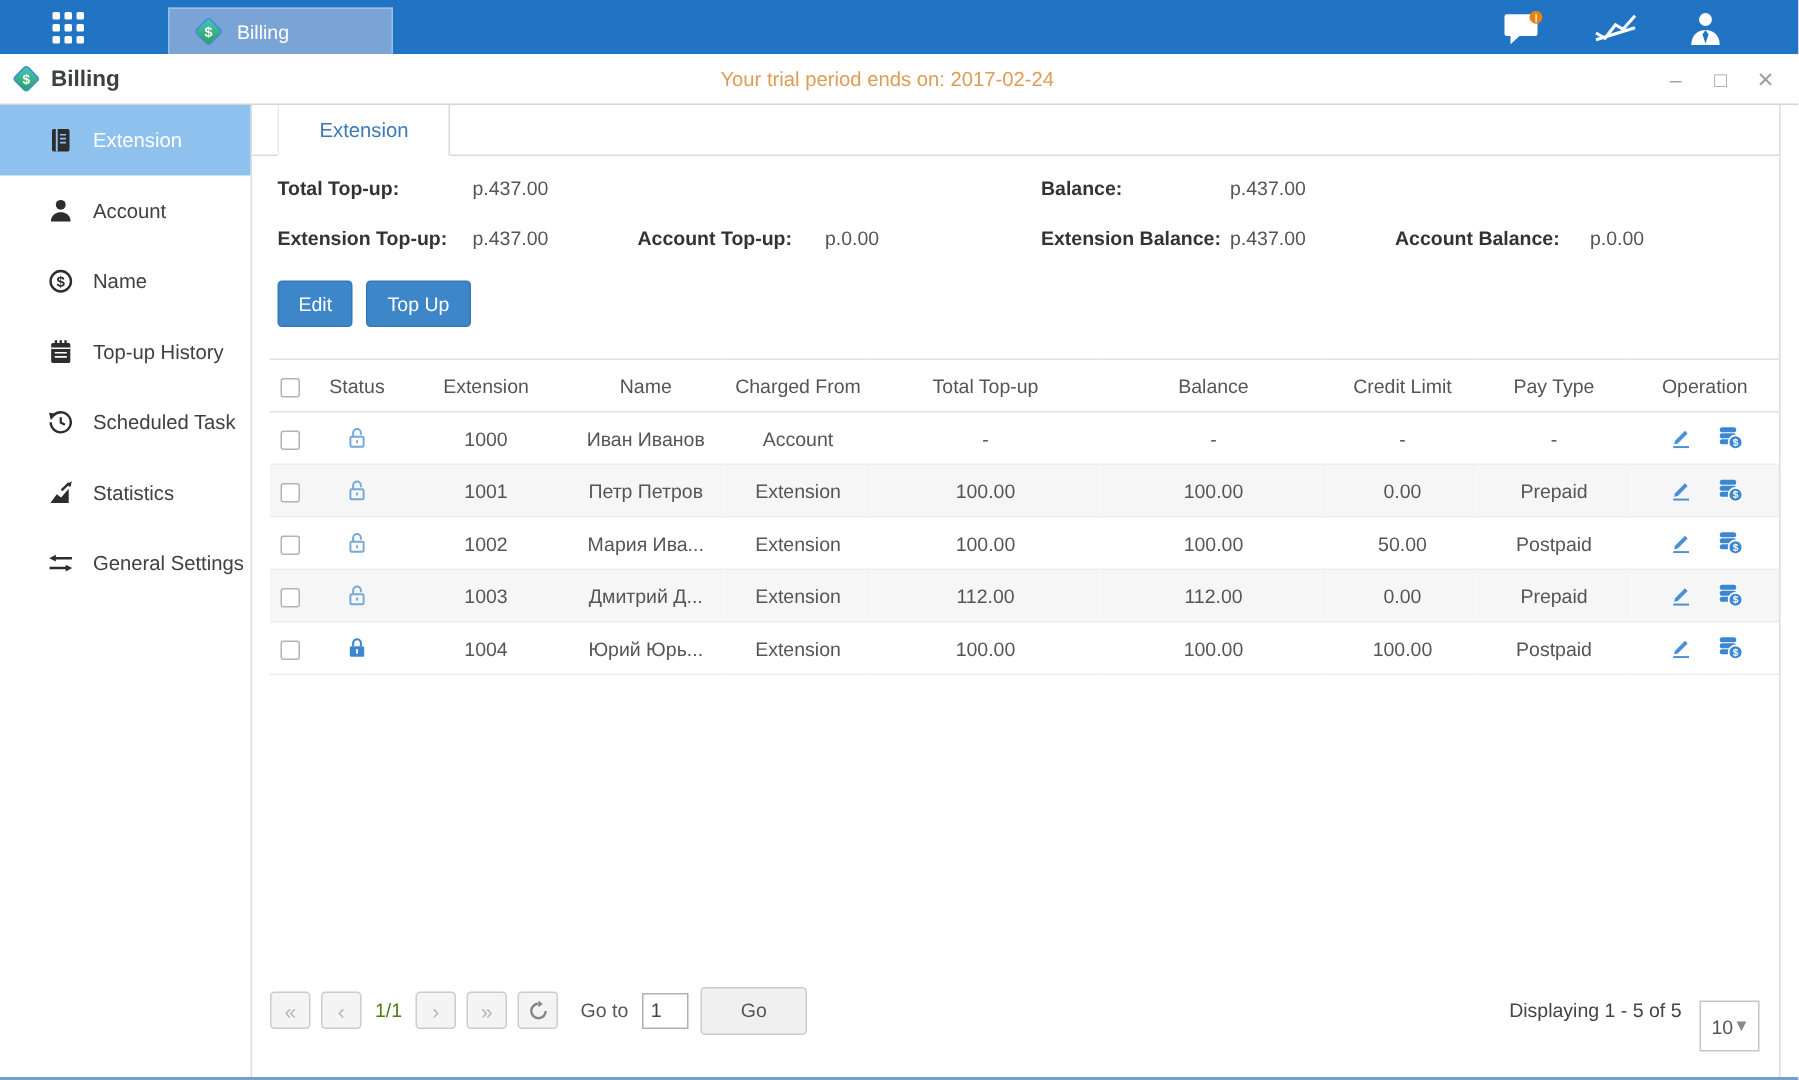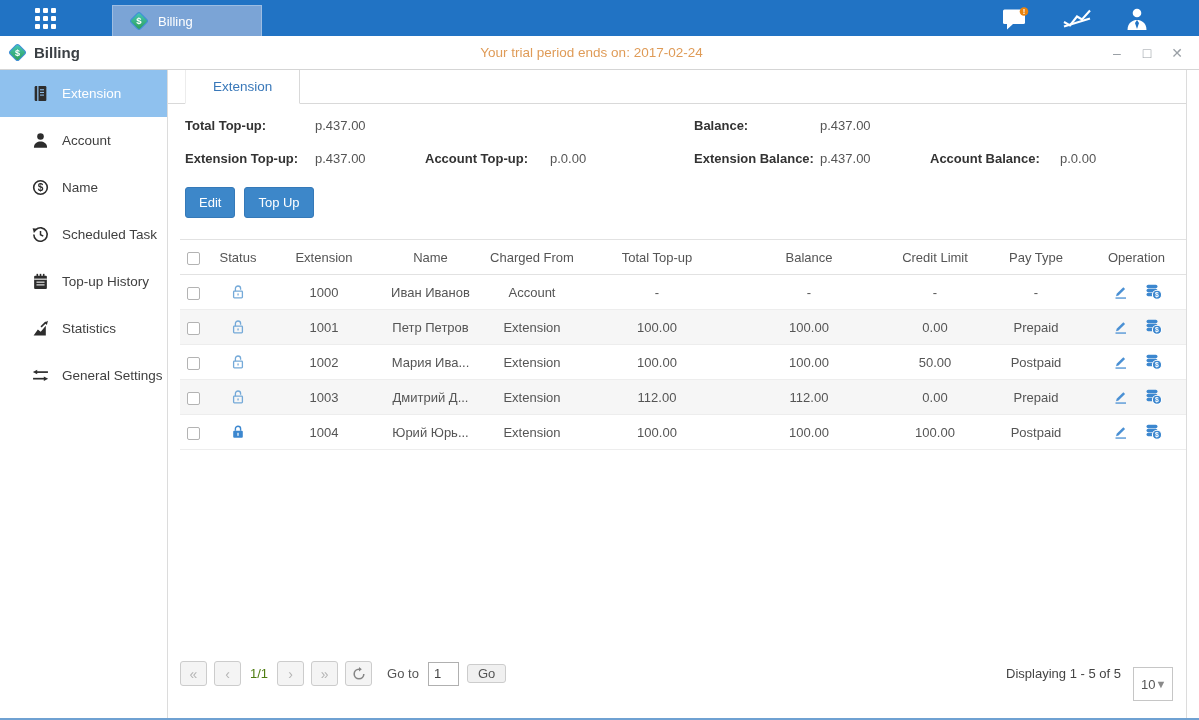--- a/index.html
+++ b/index.html
@@ -61,21 +61,21 @@
   .ops .op { display:inline-block; margin:0 8px; cursor:pointer; }
   .ops svg { width:17px; height:16px; vertical-align:middle; }
 
   
   .pager { margin-top:auto; display:flex; align-items:center; padding:0 13px 17px 12px; font-size:13px; color:#555; flex:none; }
   .pbtn { width:27px; height:25px; border:1px solid #ccc; background:#f4f4f4; border-radius:3px; display:flex; align-items:center; justify-content:center; color:#b5b5b5; font-size:14px; margin-right:7px; cursor:pointer; flex:none; }
   .pbtn svg { display:block; }
   .pageind { margin:0 9px 0 2px; color:#4d7c0f; }
   .gotolabel { margin:0 9px 0 8px; }
   .goto { width:31px; height:24px; border:1px solid #b0b0b0; font-size:13px; font-family:inherit; padding:0 5px; color:#444; }
-  .gobtn { height:19px; border:1px solid #ccc; background:#f0f0f0; border-radius:3px; padding:0 10px; font-size:13px; font-family:inherit; color:#555; margin-left:8px; cursor:pointer; }
+  .gobtn { height:32px; border:1px solid #ccc; background:#f0f0f0; border-radius:3px; padding:0 26px; font-size:13px; font-family:inherit; color:#555; margin-left:8px; cursor:pointer; }
   .displaying { margin-left:auto; color:#444; }
   .psize { width:40px; height:25px; border:1px solid #c6c6c6; background:#fff; display:flex; align-items:center; justify-content:space-between; padding:16px 7px; margin-left:12px; color:#555; cursor:pointer;margin-top:21px; }
   .psize .caret { color:#8a8a8a; font-size:11px; }
 </style>
 </head>
 <body>
 
 <div class="app">
 
   <div class="topbar">
@@ -183,40 +183,40 @@
             <svg viewBox="0 0 16 16">
               <circle cx="8" cy="8" r="6.4" fill="none" stroke="currentColor" stroke-width="1.5"></circle>
               <text x="8" y="11.3" font-size="9.5" font-weight="bold" text-anchor="middle" fill="currentColor">$</text>
             </svg>
           </span>
           <span class="side-label">Name</span>
         </div>
         <div class="side-item">
           <span class="side-icon">
             <svg viewBox="0 0 16 16">
-              <path d="M3.55 3.55 A6.3 6.3 0 1 1 1.7 8" fill="none" stroke="currentColor" stroke-width="1.5"></path>
-              <polygon points="0.6,2.0 5.4,2.6 1.8,6.6" fill="currentColor"></polygon>
-              <path d="M8 4.8 V8.2 L10.6 9.6" fill="none" stroke="currentColor" stroke-width="1.4"></path>
-            </svg>
-          </span>
-          <span class="side-label">Scheduled Task</span>
-        </div>
-        <div class="side-item">
-          <span class="side-icon">
-            <svg viewBox="0 0 16 16">
               <rect x="2" y="2.5" width="12" height="12.5" rx="1" fill="currentColor"></rect>
               <line x1="5" y1="0.8" x2="5" y2="3.5" stroke="currentColor" stroke-width="1.5"></line>
               <line x1="8" y1="0.8" x2="8" y2="3.5" stroke="currentColor" stroke-width="1.5"></line>
               <line x1="11" y1="0.8" x2="11" y2="3.5" stroke="currentColor" stroke-width="1.5"></line>
               <line class="inner" x1="2" y1="5.8" x2="14" y2="5.8" stroke-width="1"></line>
               <line class="inner" x1="4.2" y1="8.6" x2="11.8" y2="8.6" stroke-width="1"></line>
               <line class="inner" x1="4.2" y1="11.2" x2="11.8" y2="11.2" stroke-width="1"></line>
             </svg>
           </span>
           <span class="side-label">Top-up History</span>
+        </div>
+        <div class="side-item">
+          <span class="side-icon">
+            <svg viewBox="0 0 16 16">
+              <path d="M3.55 3.55 A6.3 6.3 0 1 1 1.7 8" fill="none" stroke="currentColor" stroke-width="1.5"></path>
+              <polygon points="0.6,2.0 5.4,2.6 1.8,6.6" fill="currentColor"></polygon>
+              <path d="M8 4.8 V8.2 L10.6 9.6" fill="none" stroke="currentColor" stroke-width="1.4"></path>
+            </svg>
+          </span>
+          <span class="side-label">Scheduled Task</span>
         </div>
         <div class="side-item">
           <span class="side-icon">
             <svg viewBox="0 0 16 16">
               <path d="M1.5 14.5 L5.5 9 L8.2 11 L13 5.5 L13 14.5 Z" fill="currentColor"></path>
               <path d="M8.5 6.5 L13.2 2" stroke="currentColor" stroke-width="1.5" fill="none"></path>
               <polygon points="15,0.8 14,4.6 11.6,2.6" fill="currentColor"></polygon>
             </svg>
           </span>
           <span class="side-label">Statistics</span>

